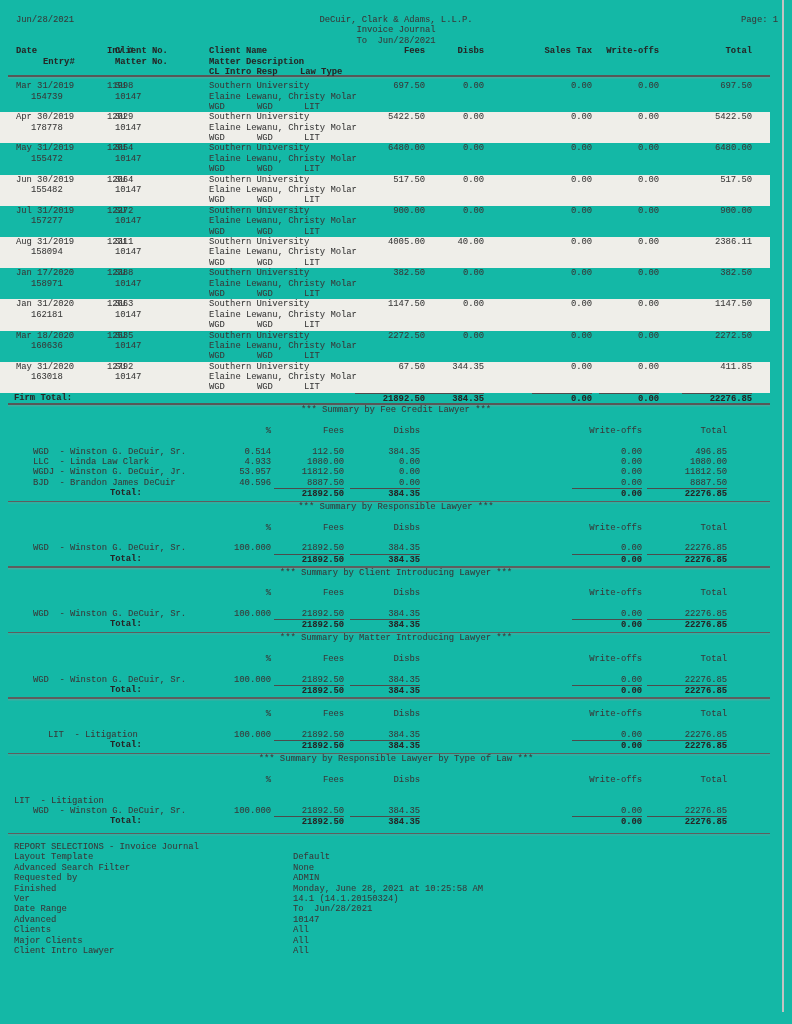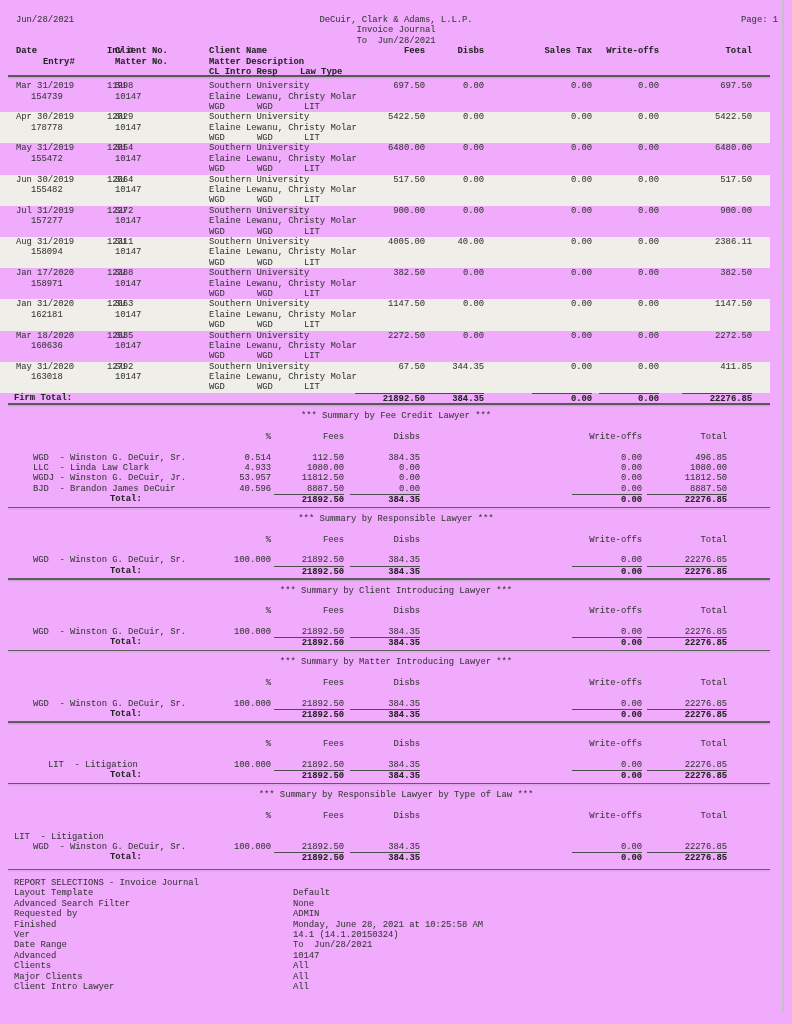--- a/index.html
+++ b/index.html
@@ -1,17 +1,17 @@
 <!DOCTYPE html>
 <html><head>
 <meta charset="utf-8">
 <style>
   html,body{margin:0;padding:0;background:#ddd;}
   .page{
-    position:relative;width:792px;height:1024px;background:#f0abfc;
+    position:relative;width:792px;height:1024px;background:#14b8a6;
     font-family:"Liberation Mono","DejaVu Sans Mono",monospace;
     font-size:8.8px;color:#3a3a3a;overflow:hidden;
     padding-top:15px;box-sizing:border-box;
     text-shadow:0.3px 0.3px 0 rgba(40,40,40,0.18);
   }
   .ln{position:relative;height:10.4px;line-height:10.5px;}
   .ln span{position:absolute;top:0;white-space:pre;}
   .num{text-align:right;}
   .bold, .hrow span, .ft span, .strow span{font-weight:bold;color:#262626;}
   .center{left:0;width:792px;text-align:center;}
@@ -28,21 +28,21 @@
   .c-stax{left:512px;width:80px}.c-woffs{left:579px;width:80px}.c-total{left:657px;width:95px}
   
   .t-fees{left:355px;width:70px}.t-disbs{left:424px;width:60px}.t-stax{left:532px;width:60px}
   .t-woffs{left:599px;width:60px}.t-total{left:682px;width:70px}
   .ovl{border-top:1.2px solid #4c4c4c;}
   
   .inv-rows{margin-top:4px;}
   .inv-row{width:770px;}
   .inv-row:nth-child(even){background:#efeee9;}
   
-  .summary-section{margin-top:6px;font-family:Liberation Mono, monospace;}
+  .summary-section{margin-top:0;font-family:Liberation Mono, monospace;}
   .s-lab{left:33px}.s-lab-lit{left:48px}.s-lab-group{left:14px}
   .s-tlab{left:110px}
   .s-pct{left:211px;width:60px}.s-fees{left:264px;width:80px}.s-disbs{left:340px;width:80px}
   .s-woffs{left:562px;width:80px}.s-total{left:632px;width:95px}
   .st-fees{left:274px;width:70px}.st-disbs{left:350px;width:70px}
   .st-woffs{left:572px;width:70px}.st-total{left:647px;width:80px}
   
   .ph-date{left:16px}
   .ph-page{left:678px;width:100px;text-align:right;}
   .ftlab{left:14px}

